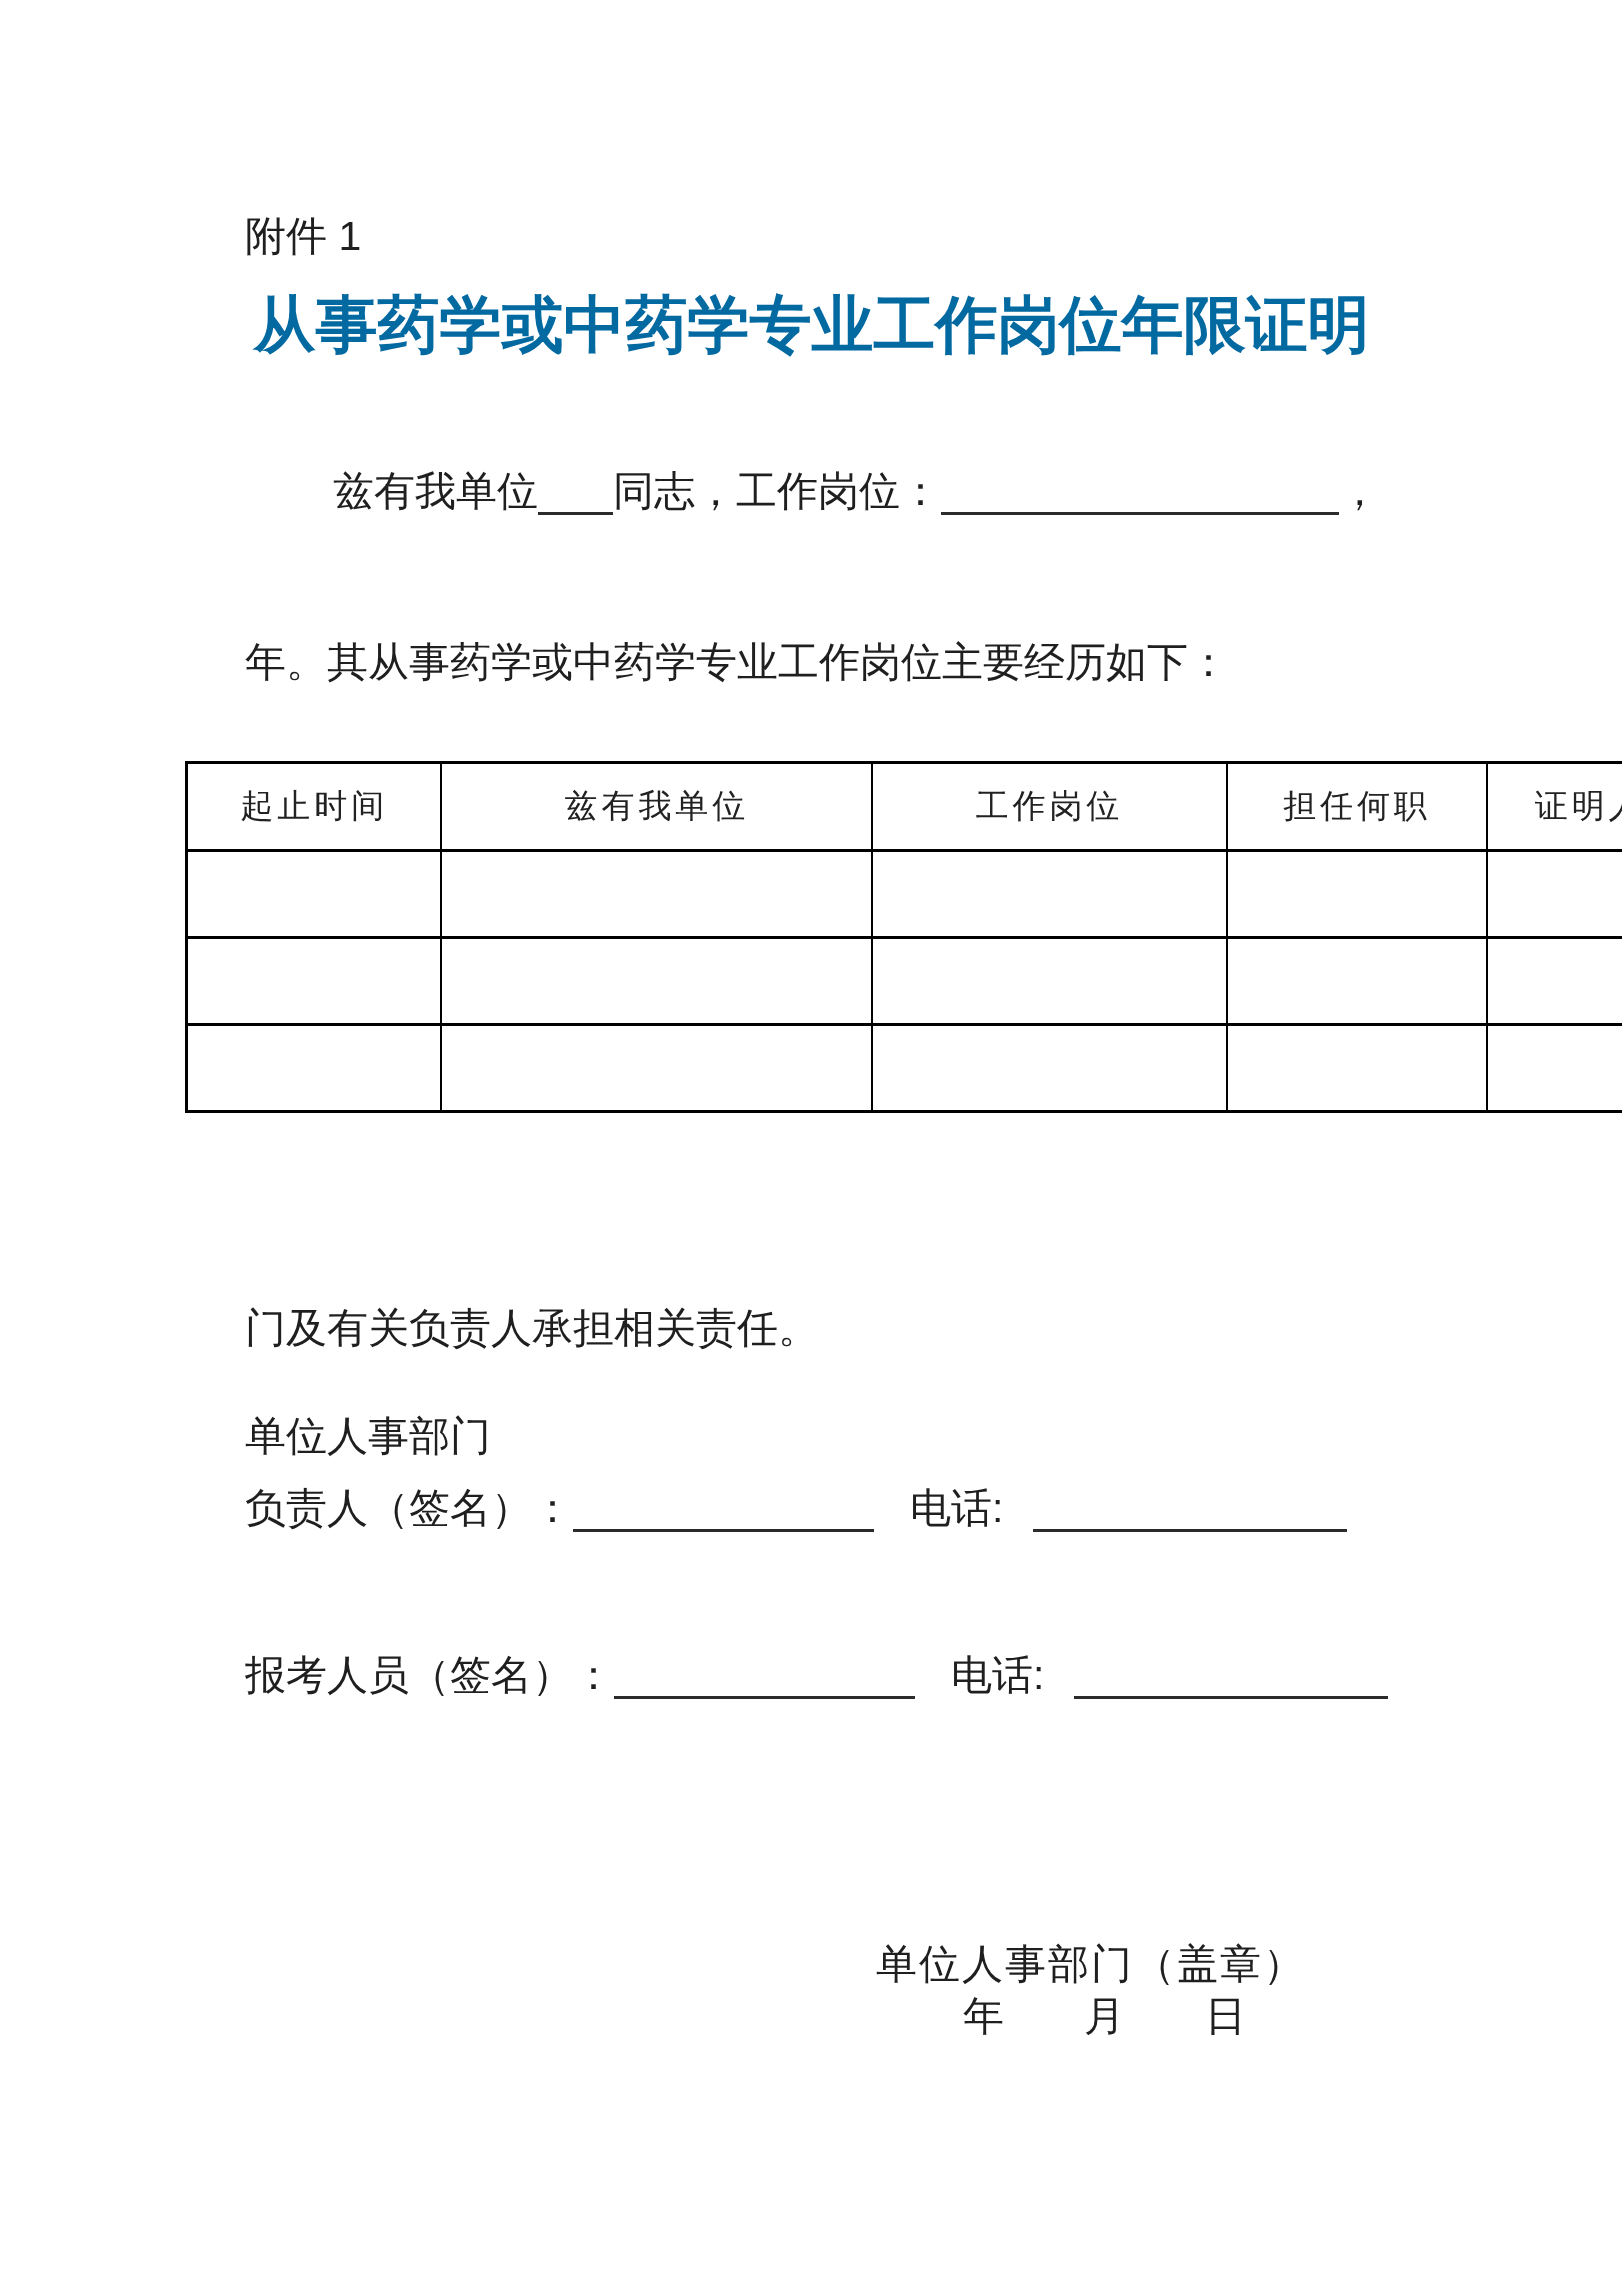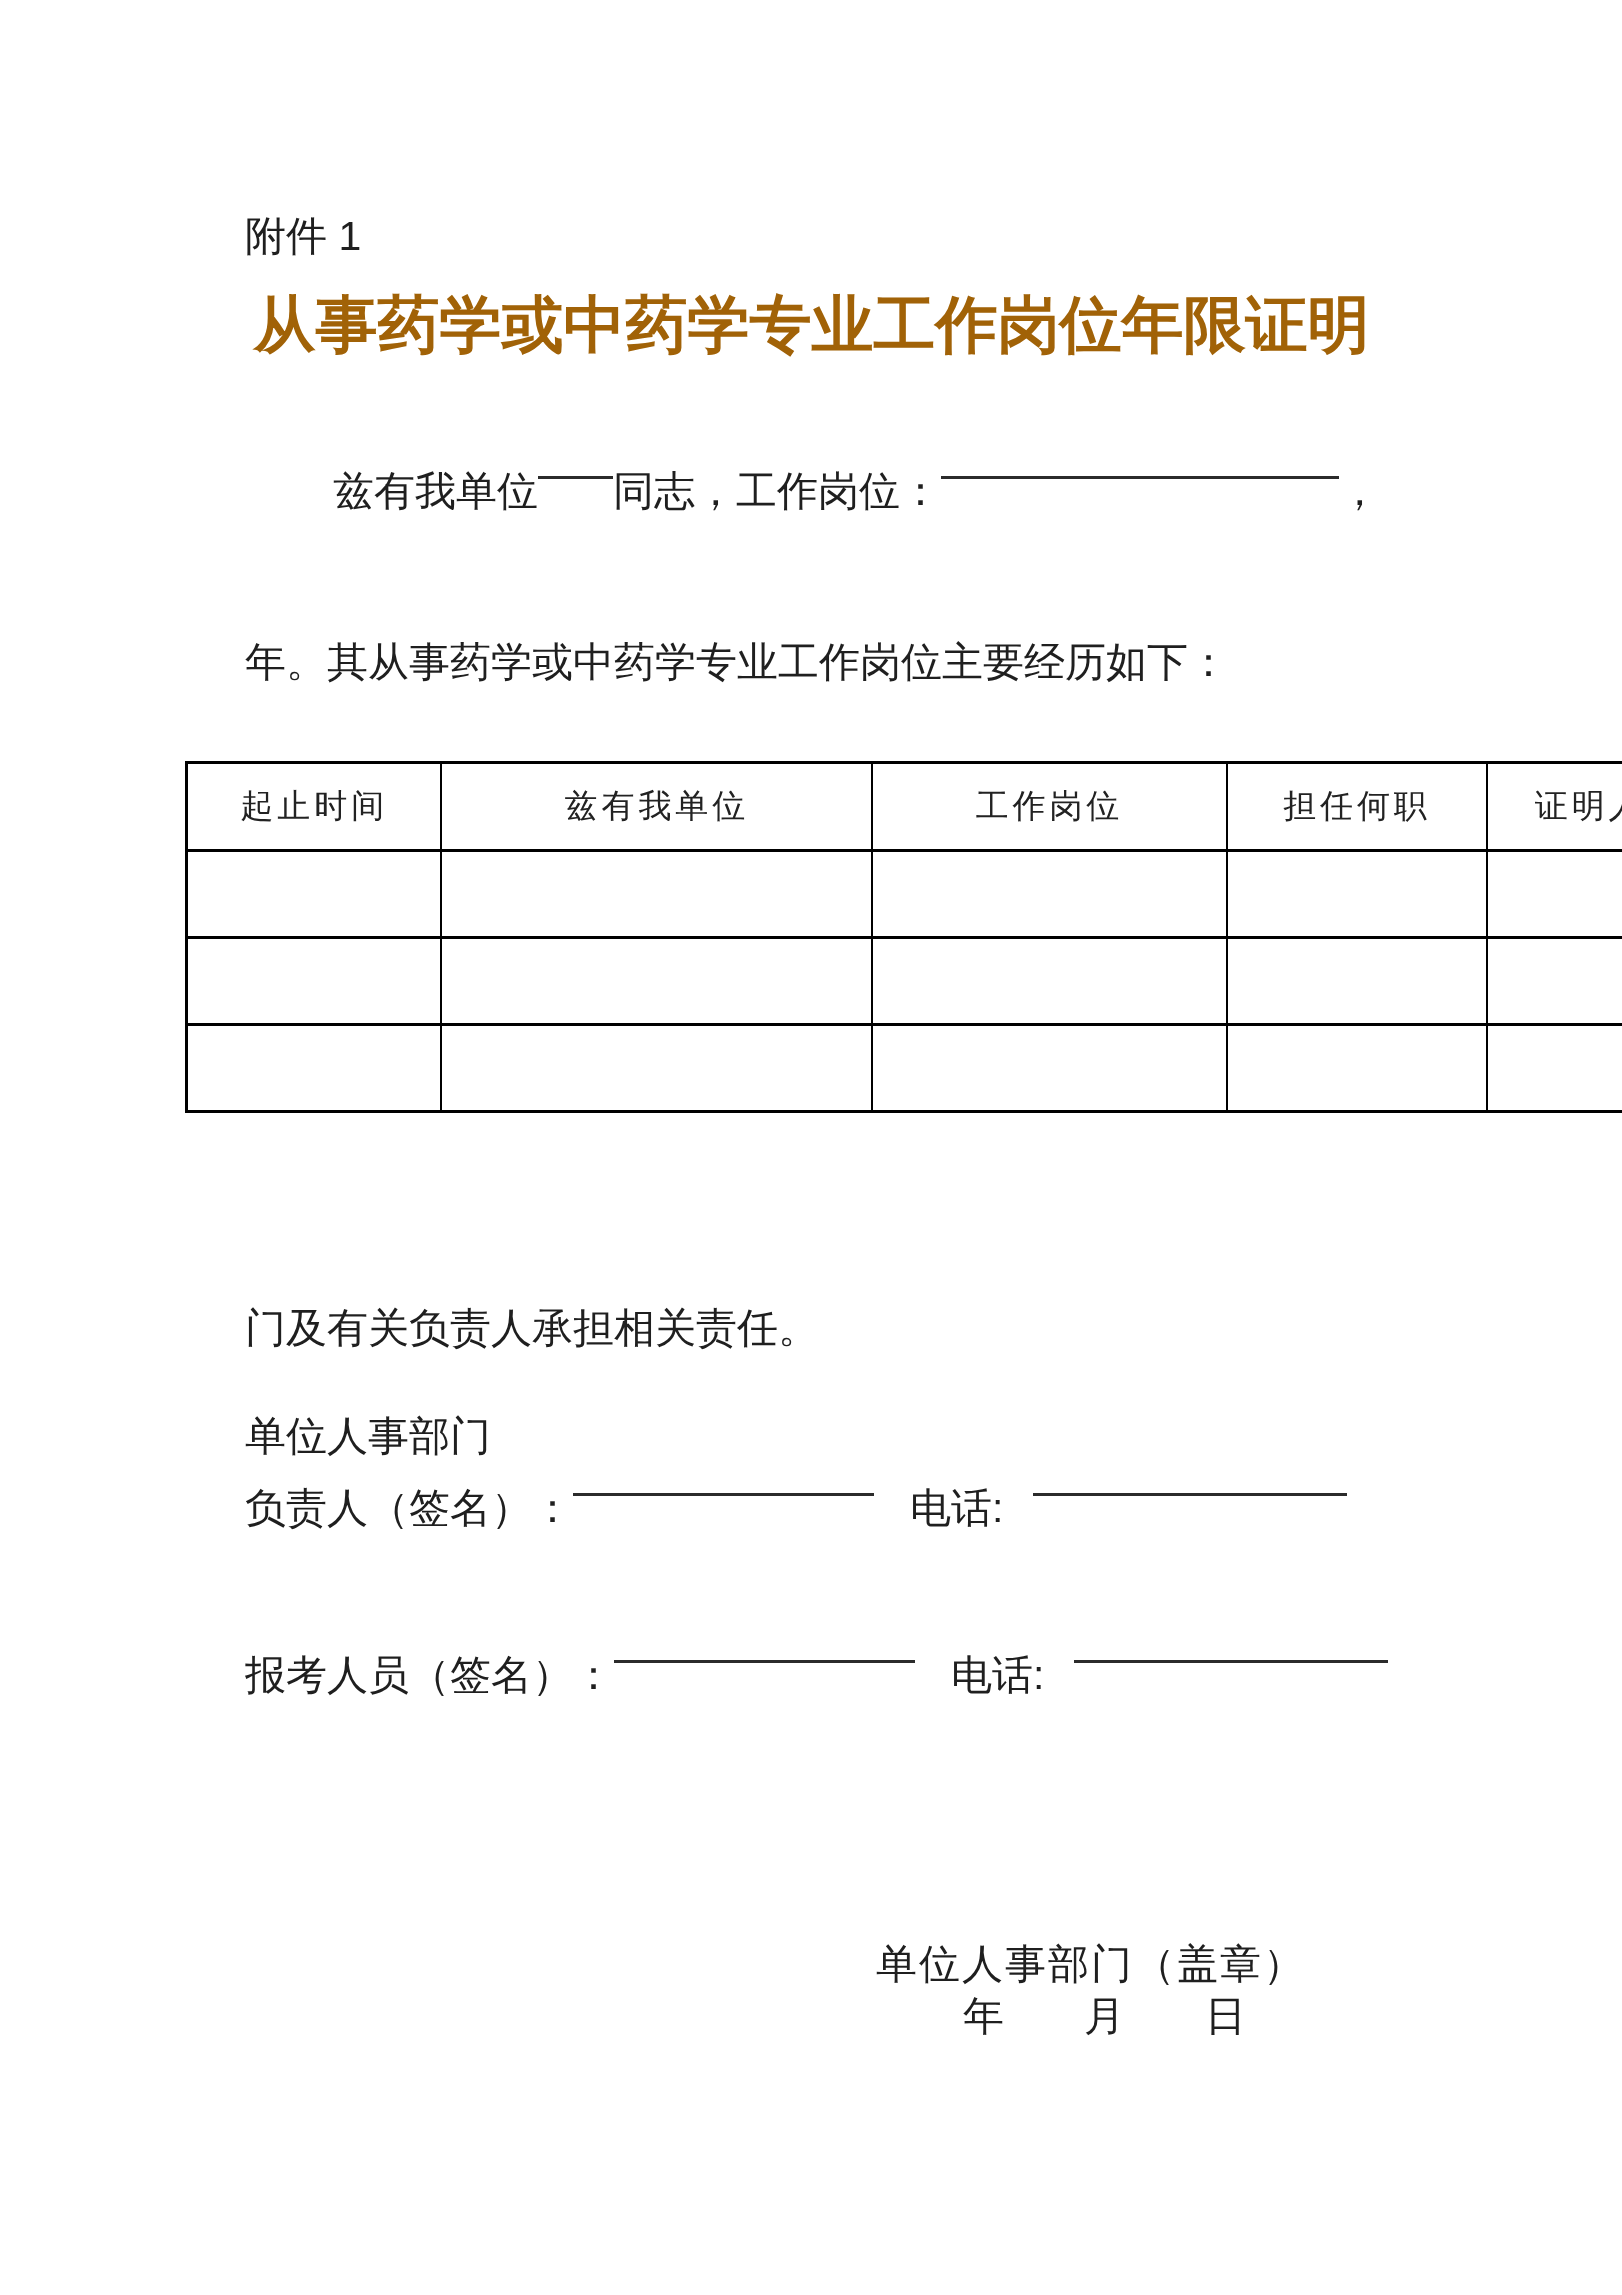--- a/index.html
+++ b/index.html
@@ -11,20 +11,21 @@
     font-family:"Liberation Sans", sans-serif;
     color:#1f1f1f;
     overflow:hidden;
   }
   .abs{position:absolute;}
   .line{
     position:absolute;
     font-size:41px;
     line-height:47px;
     display:flex;
+    align-items:flex-end;
     white-space:pre;
   }
   .seg{display:inline-block;}
   .indent{width:88px;flex:none;}
   .blank{
     flex:none;
     height:7.9px;
     border-bottom:3.9px solid #2b2b2b;
   }
   .blank.grow{flex:1;}
@@ -32,21 +33,21 @@
     left:245px;top:213px;
     font-size:41px;line-height:47px;
   }
   .doc-title{
     left:0;top:287px;width:1623px;
     text-align:center;
     font-size:62px;
     font-weight:700;
     letter-spacing:0px;
     line-height:76px;
-    color:#a16207;
+    color:#0369a1;
   }
   .ls4{letter-spacing:2.6px;}
   .ls3{letter-spacing:2px;}
   
   .work-table{
     position:absolute;
     left:185px;top:761px;
     width:1510px;
     border-collapse:collapse;
     table-layout:fixed;

